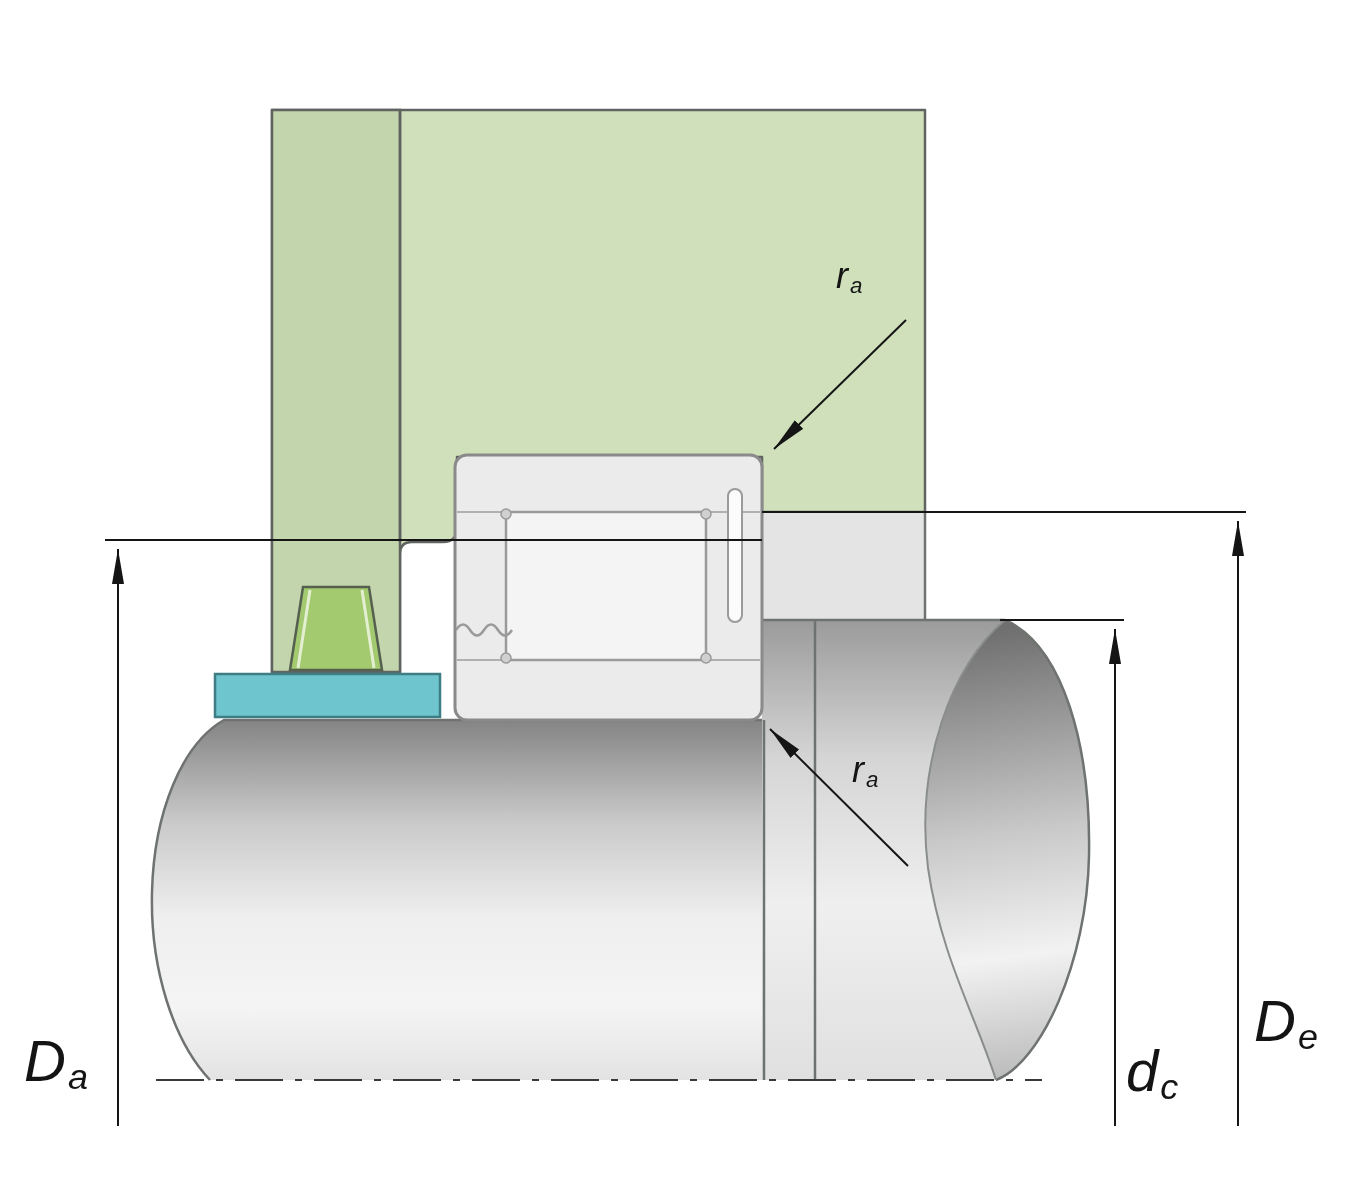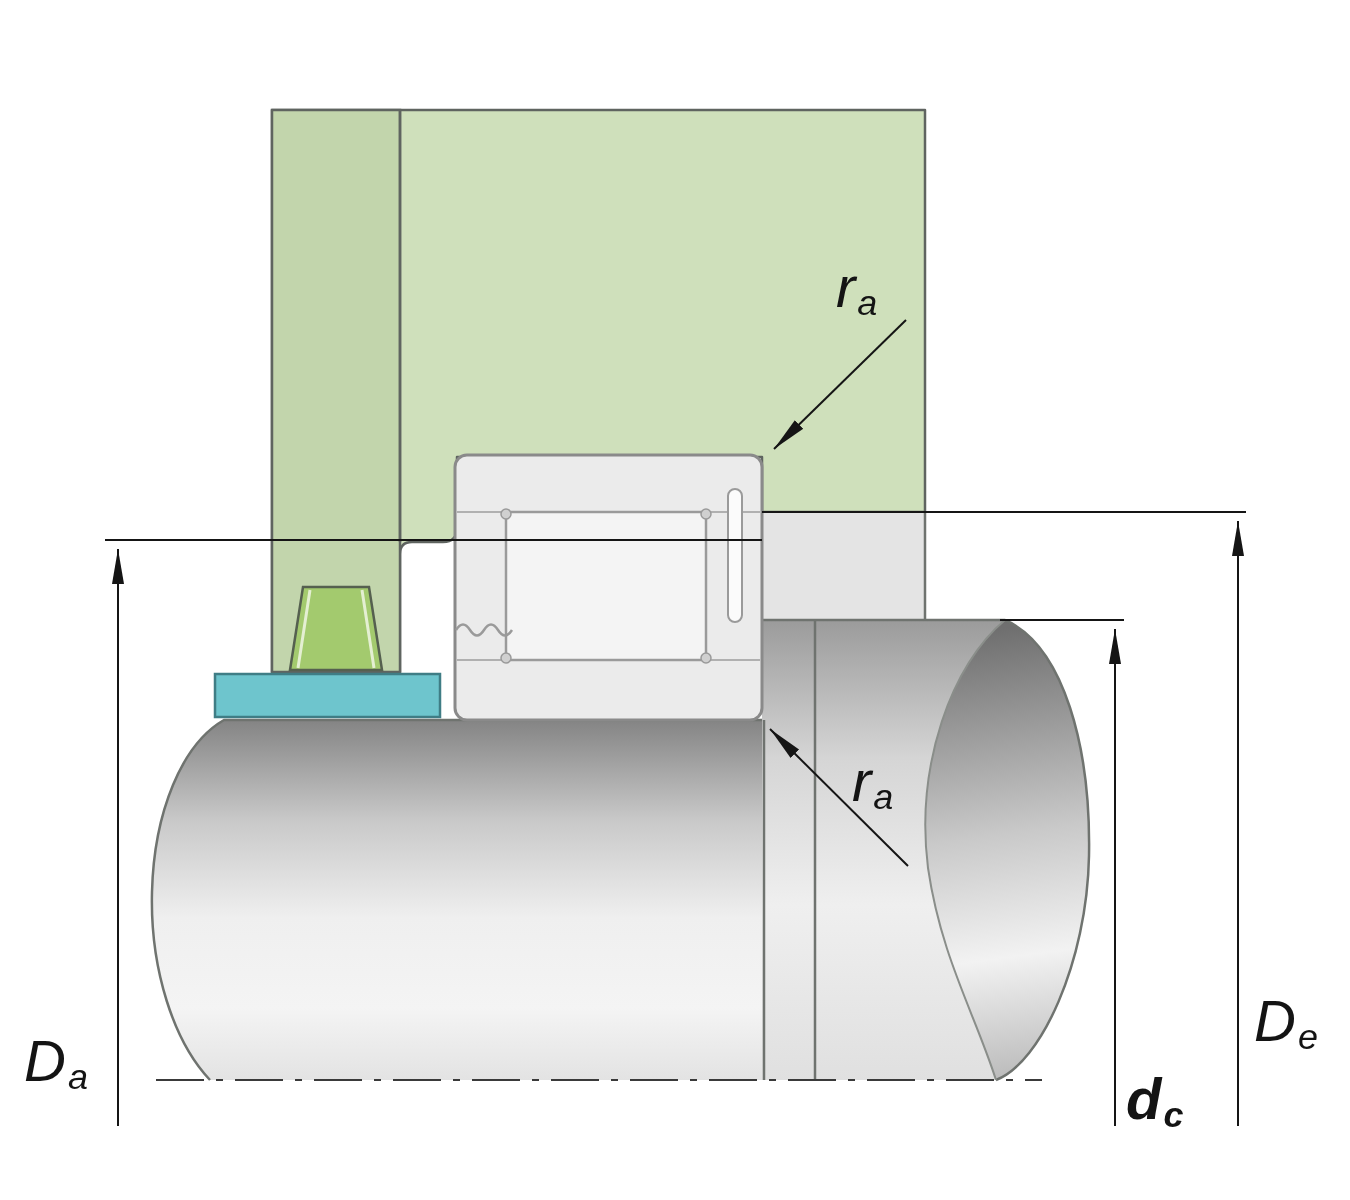--- a/index.html
+++ b/index.html
@@ -12,21 +12,21 @@
   }
   .canvas svg{position:absolute;left:0;top:0;}
   .dim-label{
     position:absolute;
     font-style:italic;
     font-size:58px;
     color:#141414;
     line-height:1;
     white-space:nowrap;
   }
-  .dim-label.small{font-size:58px;text-align:right;}
+  .dim-label.small{font-size:36px;text-align:right;}
   .dim-label .sub{
     font-size:0.62em;
     position:relative;
     top:0.22em;
     margin-left:2px;
   }
 </style>
 </head>
 <body>
 
@@ -111,21 +111,21 @@
     <path d="M1115,1126 L1115,629" stroke="#151515" stroke-width="2" fill="none" marker-end="url(#dimArrow)"></path>
 
     <path d="M906,320 L774,449" stroke="#151515" stroke-width="2" fill="none" marker-end="url(#dimArrow)"></path>
     <path d="M908,866 L770,729" stroke="#151515" stroke-width="2" fill="none" marker-end="url(#dimArrow)"></path>
   </svg>
 
   <div class="dim-label" style="left:24px; top:1032px;">
     <span>D</span><span class="sub">a</span>
   </div>
 
-  <div class="dim-label" style="left:1126px; top:1070px;font-weight:bold;">
+  <div class="dim-label" style="left:1126px; top:1042px;">
     <span>d</span><span class="sub">c</span>
   </div>
 
   <div class="dim-label" style="left:1254px; top:992px;">
     <span>D</span><span class="sub">e</span>
   </div>
 
   <div class="dim-label small" style="left:836px; top:258px;">
     <span>r</span><span class="sub">a</span>
   </div>

